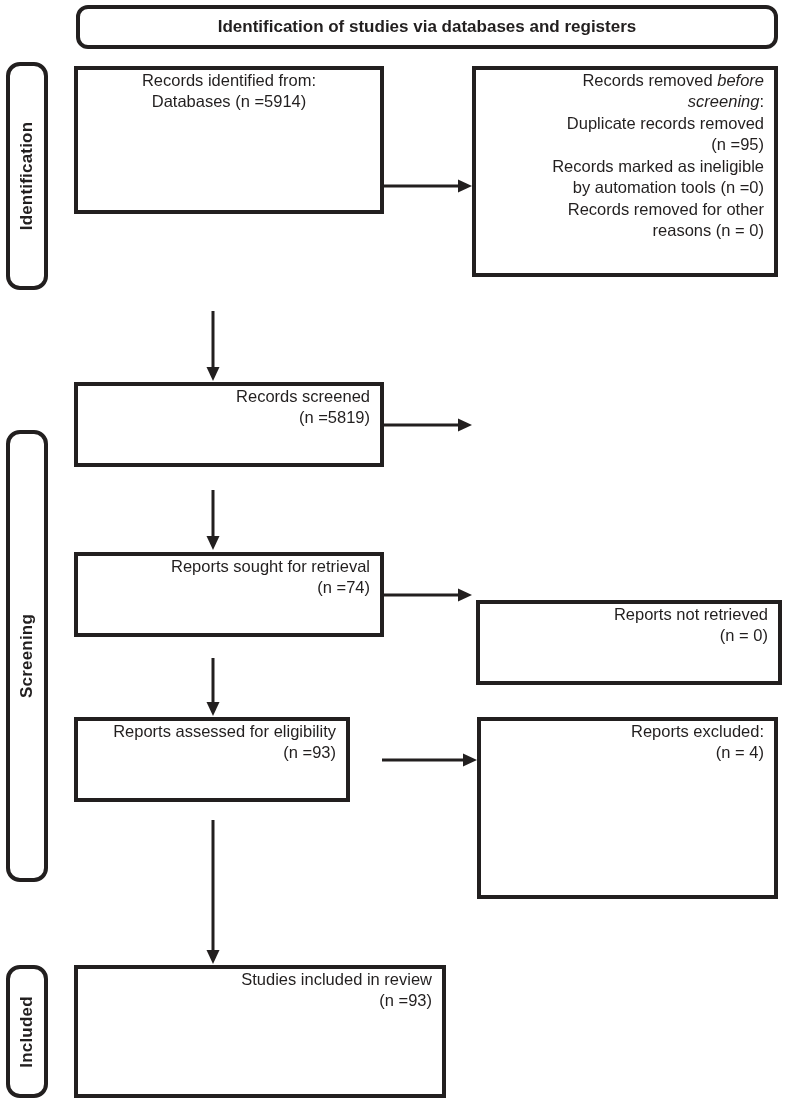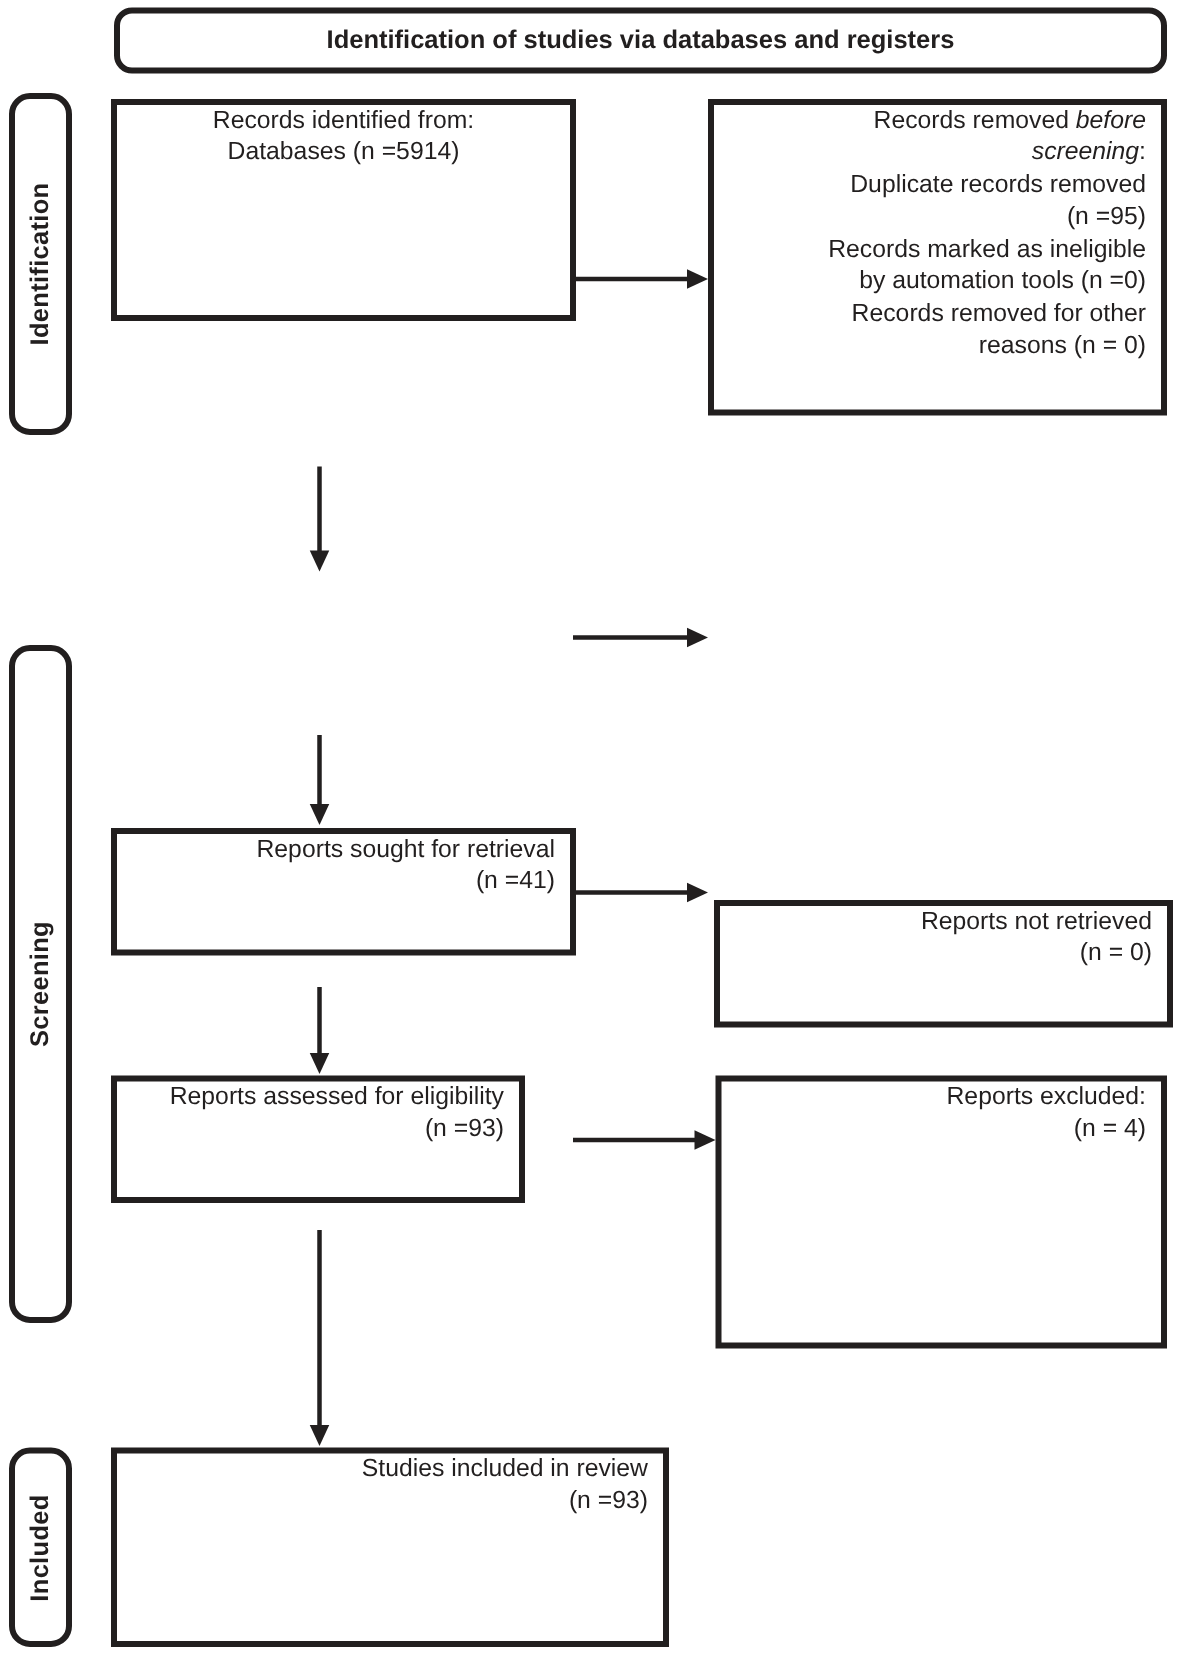--- a/index.html
+++ b/index.html
@@ -114,25 +114,29 @@
     <span class="box-text"><span>Records removed </span><i>before</i>
 <i>screening</i><span>:</span>
 <span>Duplicate records removed
 (n =95)
 Records marked as ineligible
 by automation tools (n =0)
 Records removed for other
 reasons (n = 0)</span></span>
   </div>
 
+  <div class="flow-box align-right" style="left:74px; top:382px; width:310px; height:85px;">
+    <span class="box-text">Records screened
+(n =5819)</span>
+  </div>
 
 
   <div class="flow-box align-right" style="left:74px; top:552px; width:310px; height:85px;">
     <span class="box-text">Reports sought for retrieval
-(n =41)</span>
+(n =74)</span>
   </div>
 
   <div class="flow-box align-right" style="left:476px; top:552px; width:306px; height:85px;margin-top:48px;">
     <span class="box-text">Reports not retrieved
 (n = 0)</span>
   </div>
 
   <div class="flow-box align-right" style="left:74px; top:717px; width:276px; height:85px;">
     <span class="box-text">Reports assessed for eligibility
 (n =93)</span>

